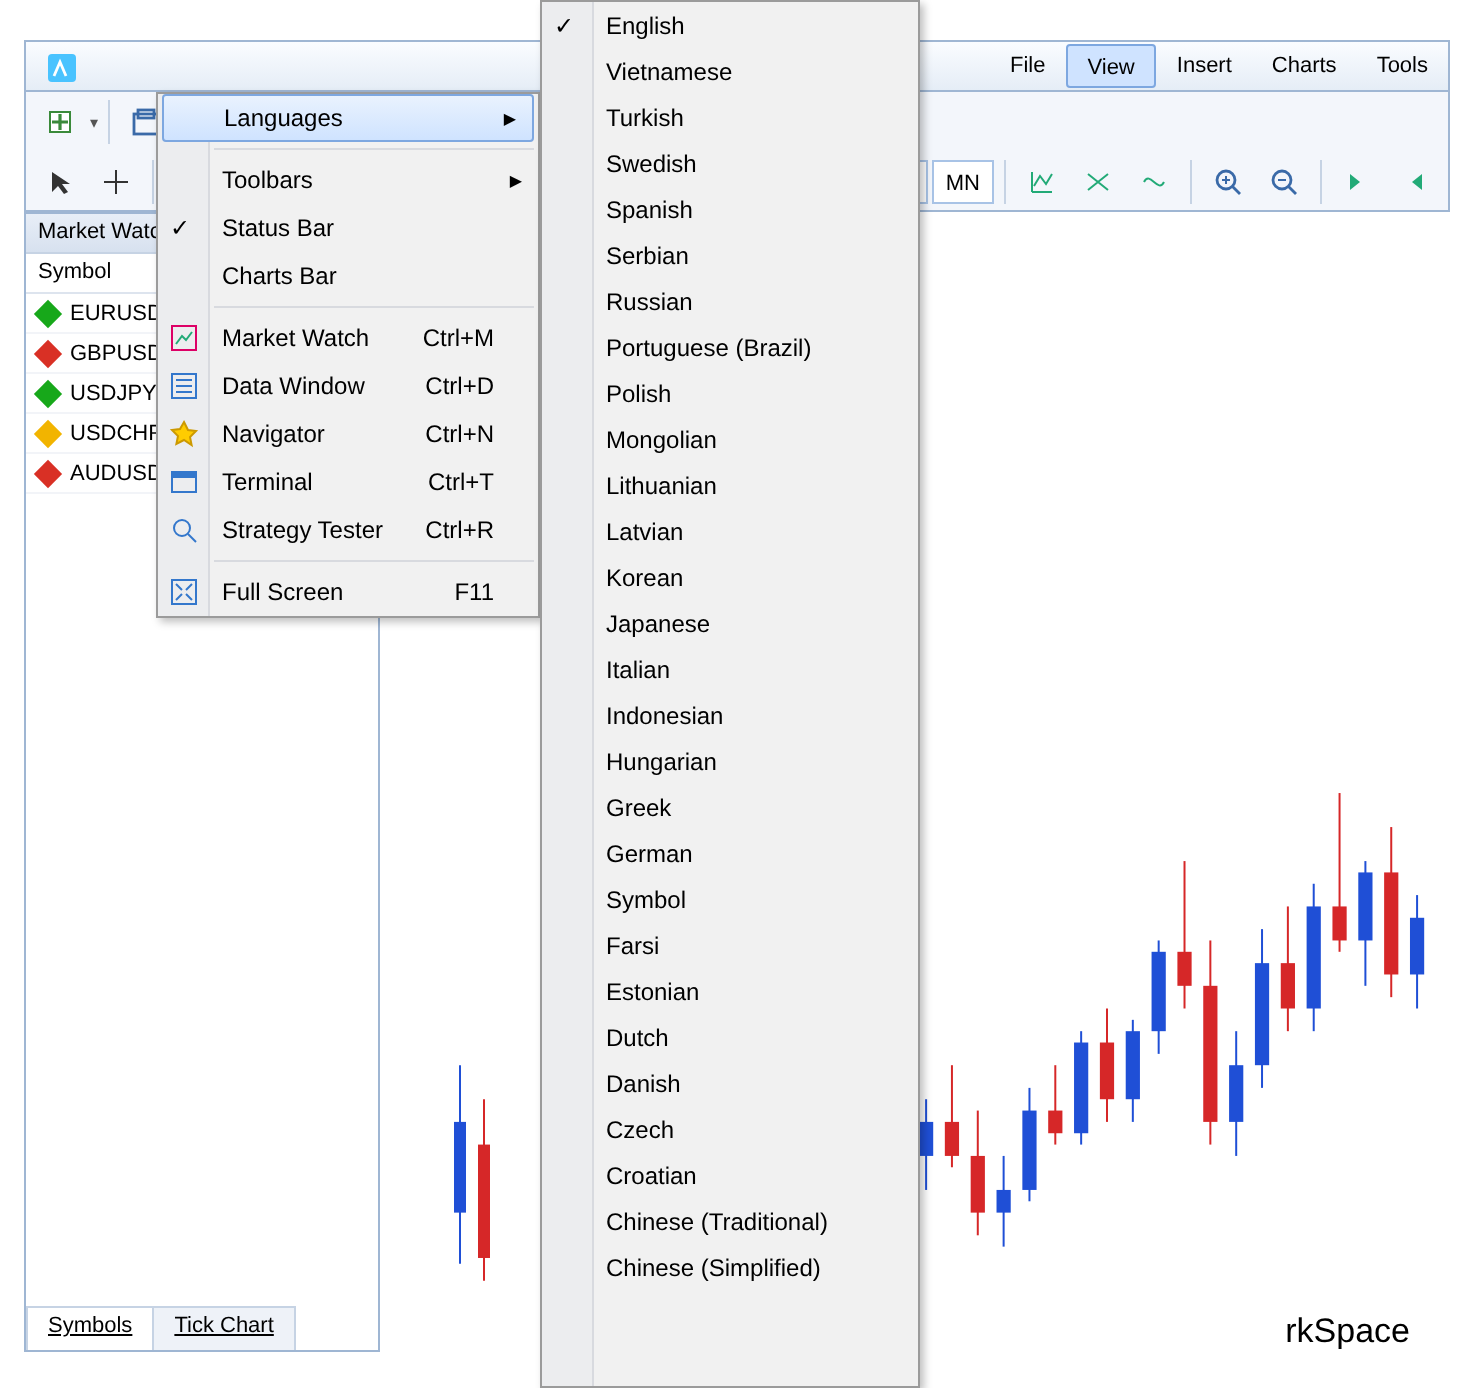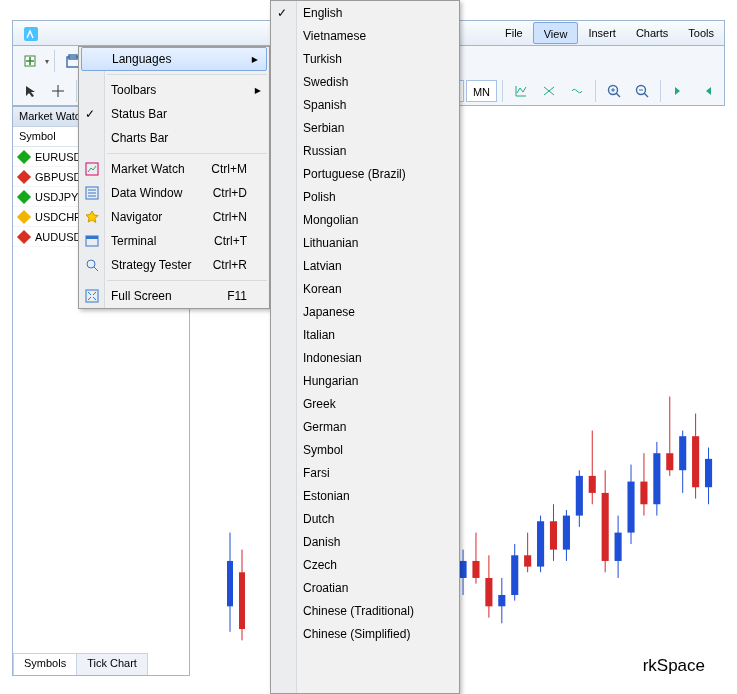--- a/index.html
+++ b/index.html
@@ -22,21 +22,21 @@
 .tool-text { padding: 0 6px; height: 22px; line-height: 22px; border: 1px solid #a8c3e6; background: #fff; border-radius: 0; font-size: 11px; }
 
 
 .market-watch { position: absolute; left: 12px; top: 106px; width: 178px; height: 570px;
   border: 1px solid #9fb6d3; background: #fff; }
 .mw-title { height: 20px; background: linear-gradient(#e8eef7,#d7e1ef); border-bottom: 1px solid #c6d3e4; padding: 3px 6px; font-size: 11px; }
 .mw-head { height: 20px; border-bottom: 1px solid #dde4ee; padding: 3px 6px; font-size: 11px; }
 .mw-row { height: 20px; border-bottom: 1px solid #f2f4f8; padding: 2px 6px; display: flex; align-items: center; gap: 6px; font-size: 11px; }
 .mw-row .sym-ico { width: 10px; height: 10px; transform: rotate(45deg); }
 .mw-tabs { position: absolute; left: 0; right: 0; bottom: 0; height: 22px; display: flex; }
-.mw-tab { padding: 3px 10px; border: 1px solid #c6d3e4; border-bottom: none; font-size: 11px; background: #fff; margin-right: -1px; }
+.mw-tab { padding: 3px 10px; border: 1px solid #c6d3e4; border-bottom: none; font-size: 11px; background: #fff; margin-right: -1px; text-decoration: underline; }
 .mw-tab:not(.active){ background:#eef2f8; }
 
 
 .chart-area { position: absolute; left: 190px; top: 106px; right: 12px; bottom: 18px; background: #fff; }
 .chart-svg { position:absolute; inset:0; }
 
 
 .view-menu { position: absolute; left: 78px; top: 46px; width: 192px;
   background: #f1f1f1; border: 1px solid #9b9b9b; box-shadow: 2px 2px 4px rgba(0,0,0,0.25); z-index: 50; }
 .vm-gutter { position:absolute; left:0; top:0; bottom:0; width:26px; background:#ecedef; border-right:1px solid #d8dadf; }

